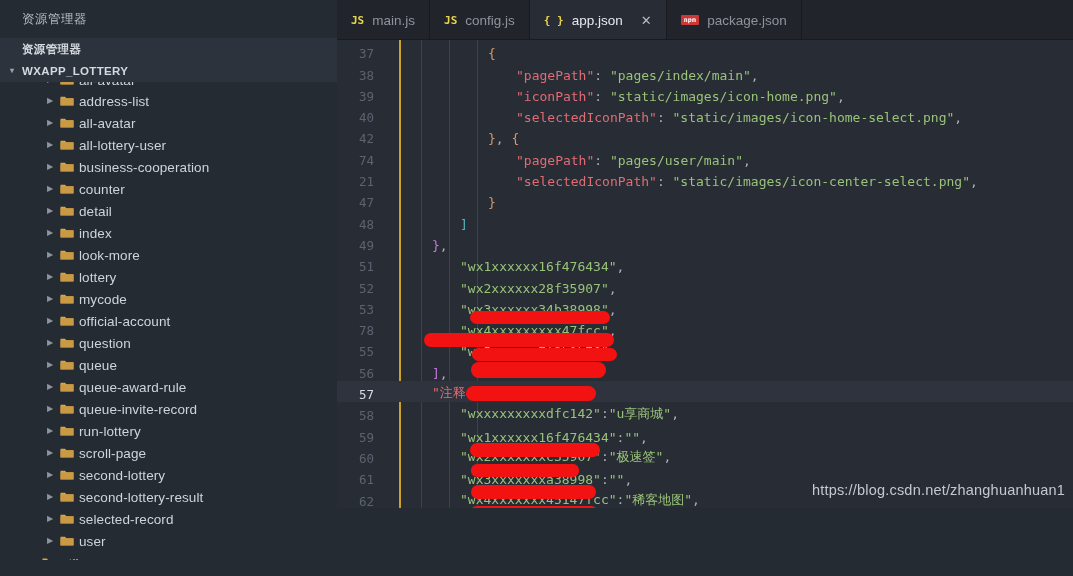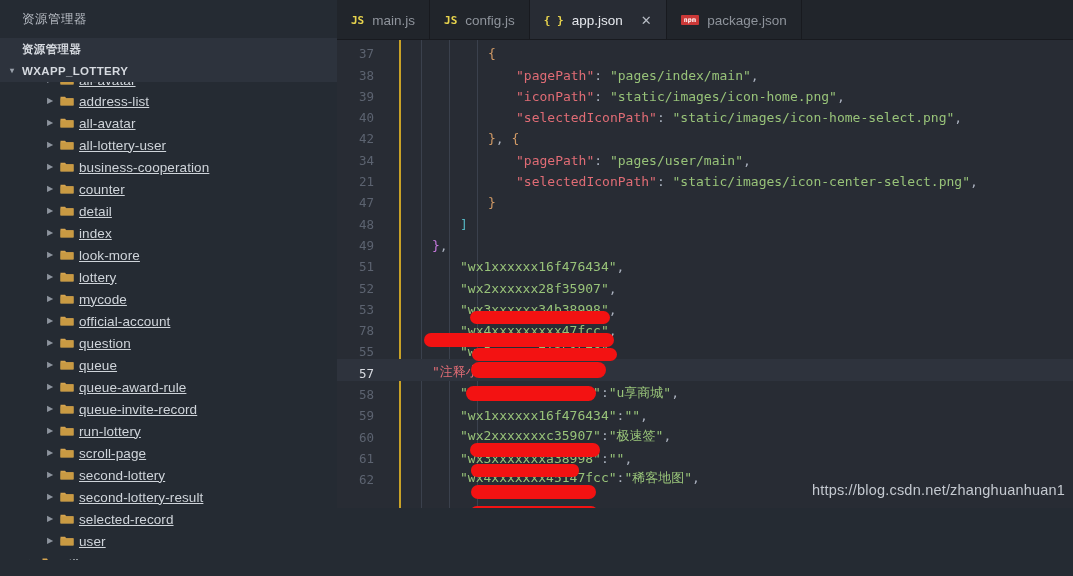--- a/index.html
+++ b/index.html
@@ -31,21 +31,21 @@
     height:22px; display:flex; align-items:center; font-size:13px; color:#ccd1d8;
     padding-left:26px; white-space:nowrap;
   }
   .t-row.depth1{ padding-left:26px; }
   .t-row.depth2{ padding-left:44px; }
   .chev{
     width:12px; flex:0 0 12px; color:#8d949e; font-size:8px; line-height:1;
     display:flex; align-items:center; justify-content:center;
   }
   .ficon{ width:22px; flex:0 0 22px; display:flex; align-items:center; justify-content:center; }
-  .t-label{ margin-left:1px; font-size:13.5px; color:#cfd4da; letter-spacing:.1px;text-decoration:underline; }
+  .t-label{ margin-left:1px; font-size:13.5px; color:#cfd4da; letter-spacing:.1px; }
 
   
   .main{ flex:1 1 auto; position:relative; background:#282c34; overflow:hidden; }
 
   .tabbar{ height:40px; background:#21252b; display:flex; align-items:stretch; position:relative;text-align:center; }
   .tabbar::after{ content:""; position:absolute; left:0; right:0; bottom:0; height:1px; background:#181a1f; }
   .tab{
     display:flex; align-items:center; gap:8px; padding:0 14px;
     border-right:1px solid #181a1f; background:#21252b; color:#8f949c;
     font-size:13px; white-space:nowrap; position:relative;
@@ -386,30 +386,31 @@
       <div class="ig" style="left:84px;"></div>
       <div class="ig" style="left:112px;"></div>
       <div class="ig" style="left:140px;"></div>
       <div class="modbar"></div>
       <div class="code-area" id="code-area">
           <div class="line"><span class="gutter">37</span><span class="codetext" style="padding-left:103px"><span class="b1">{</span></span></div>
           <div class="line"><span class="gutter">38</span><span class="codetext" style="padding-left:131px"><span class="k">"pagePath"</span><span class="p">: </span><span class="s">"pages/index/main"</span><span class="p">,</span></span></div>
           <div class="line"><span class="gutter">39</span><span class="codetext" style="padding-left:131px"><span class="k">"iconPath"</span><span class="p">: </span><span class="s">"static/images/icon-home.png"</span><span class="p">,</span></span></div>
           <div class="line"><span class="gutter">40</span><span class="codetext" style="padding-left:131px"><span class="k">"selectedIconPath"</span><span class="p">: </span><span class="s">"static/images/icon-home-select.png"</span><span class="p">,</span></span></div>
           <div class="line"><span class="gutter">42</span><span class="codetext" style="padding-left:103px"><span class="b1">}</span><span class="p">, </span><span class="b1">{</span></span></div>
-          <div class="line"><span class="gutter">34</span><span class="codetext" style="padding-left:131px"><span class="k">"pagePath"</span><span class="p">: </span><span class="s">"pages/user/main"</span><span class="p">,</span></span></div>
+          <div class="line"><span class="gutter">74</span><span class="codetext" style="padding-left:131px"><span class="k">"pagePath"</span><span class="p">: </span><span class="s">"pages/user/main"</span><span class="p">,</span></span></div>
           <div class="line"><span class="gutter">21</span><span class="codetext" style="padding-left:131px"><span class="k">"selectedIconPath"</span><span class="p">: </span><span class="s">"static/images/icon-center-select.png"</span><span class="p">,</span></span></div>
           <div class="line"><span class="gutter">47</span><span class="codetext" style="padding-left:103px"><span class="b1">}</span></span></div>
           <div class="line"><span class="gutter">48</span><span class="codetext" style="padding-left:75px"><span class="b2">]</span></span></div>
           <div class="line"><span class="gutter">49</span><span class="codetext" style="padding-left:47px"><span class="b3">}</span><span class="p">,</span></span></div>
           <div class="line"><span class="gutter">51</span><span class="codetext" style="padding-left:75px"><span class="s">"wx1xxxxxx16f476434"</span><span class="p">,</span></span></div>
           <div class="line"><span class="gutter">52</span><span class="codetext" style="padding-left:75px"><span class="s">"wx2xxxxxx28f35907"</span><span class="p">,</span></span></div>
           <div class="line"><span class="gutter">53</span><span class="codetext" style="padding-left:75px"><span class="s">"wx3xxxxxx34b38998"</span><span class="p">,</span></span></div>
           <div class="line"><span class="gutter">78</span><span class="codetext" style="padding-left:75px"><span class="s">"wx4xxxxxxxxx47fcc"</span><span class="p">,</span></span></div>
           <div class="line"><span class="gutter">55</span><span class="codetext" style="padding-left:75px"><span class="s">"wx5xxxxxx7f2b1b76"</span></span></div>
+          <div class="line"><span class="gutter">56</span><span class="codetext" style="padding-left:47px"><span class="b3">]</span><span class="p">,</span></span></div>
           <div class="line active"><span class="gutter">57</span><span class="codetext" style="padding-left:47px"><span class="k">"注释小程序id列表"</span><span class="p">: </span><span class="b1">{</span></span></div>
           <div class="line"><span class="gutter">58</span><span class="codetext" style="padding-left:75px"><span class="s">"wxxxxxxxxxdfc142"</span><span class="p">:</span><span class="s">"u享商城"</span><span class="p">,</span></span></div>
           <div class="line"><span class="gutter">59</span><span class="codetext" style="padding-left:75px"><span class="s">"wx1xxxxxx16f476434"</span><span class="p">:</span><span class="s">""</span><span class="p">,</span></span></div>
           <div class="line"><span class="gutter">60</span><span class="codetext" style="padding-left:75px"><span class="s">"wx2xxxxxxxc35907"</span><span class="p">:</span><span class="s">"极速签"</span><span class="p">,</span></span></div>
           <div class="line"><span class="gutter">61</span><span class="codetext" style="padding-left:75px"><span class="s">"wx3xxxxxxxa38998"</span><span class="p">:</span><span class="s">""</span><span class="p">,</span></span></div>
           <div class="line"><span class="gutter">62</span><span class="codetext" style="padding-left:75px"><span class="s">"wx4xxxxxxx45147fcc"</span><span class="p">:</span><span class="s">"稀客地图"</span><span class="p">,</span></span></div>
         </div>
       <div id="redactions">
           <div class="redact" style="left: 133px; top: 271px; width: 140px; height: 13px; border-radius: 7px;"></div>
           <div class="redact" style="left: 87px; top: 293px; width: 190px; height: 14px; border-radius: 8px;"></div>

